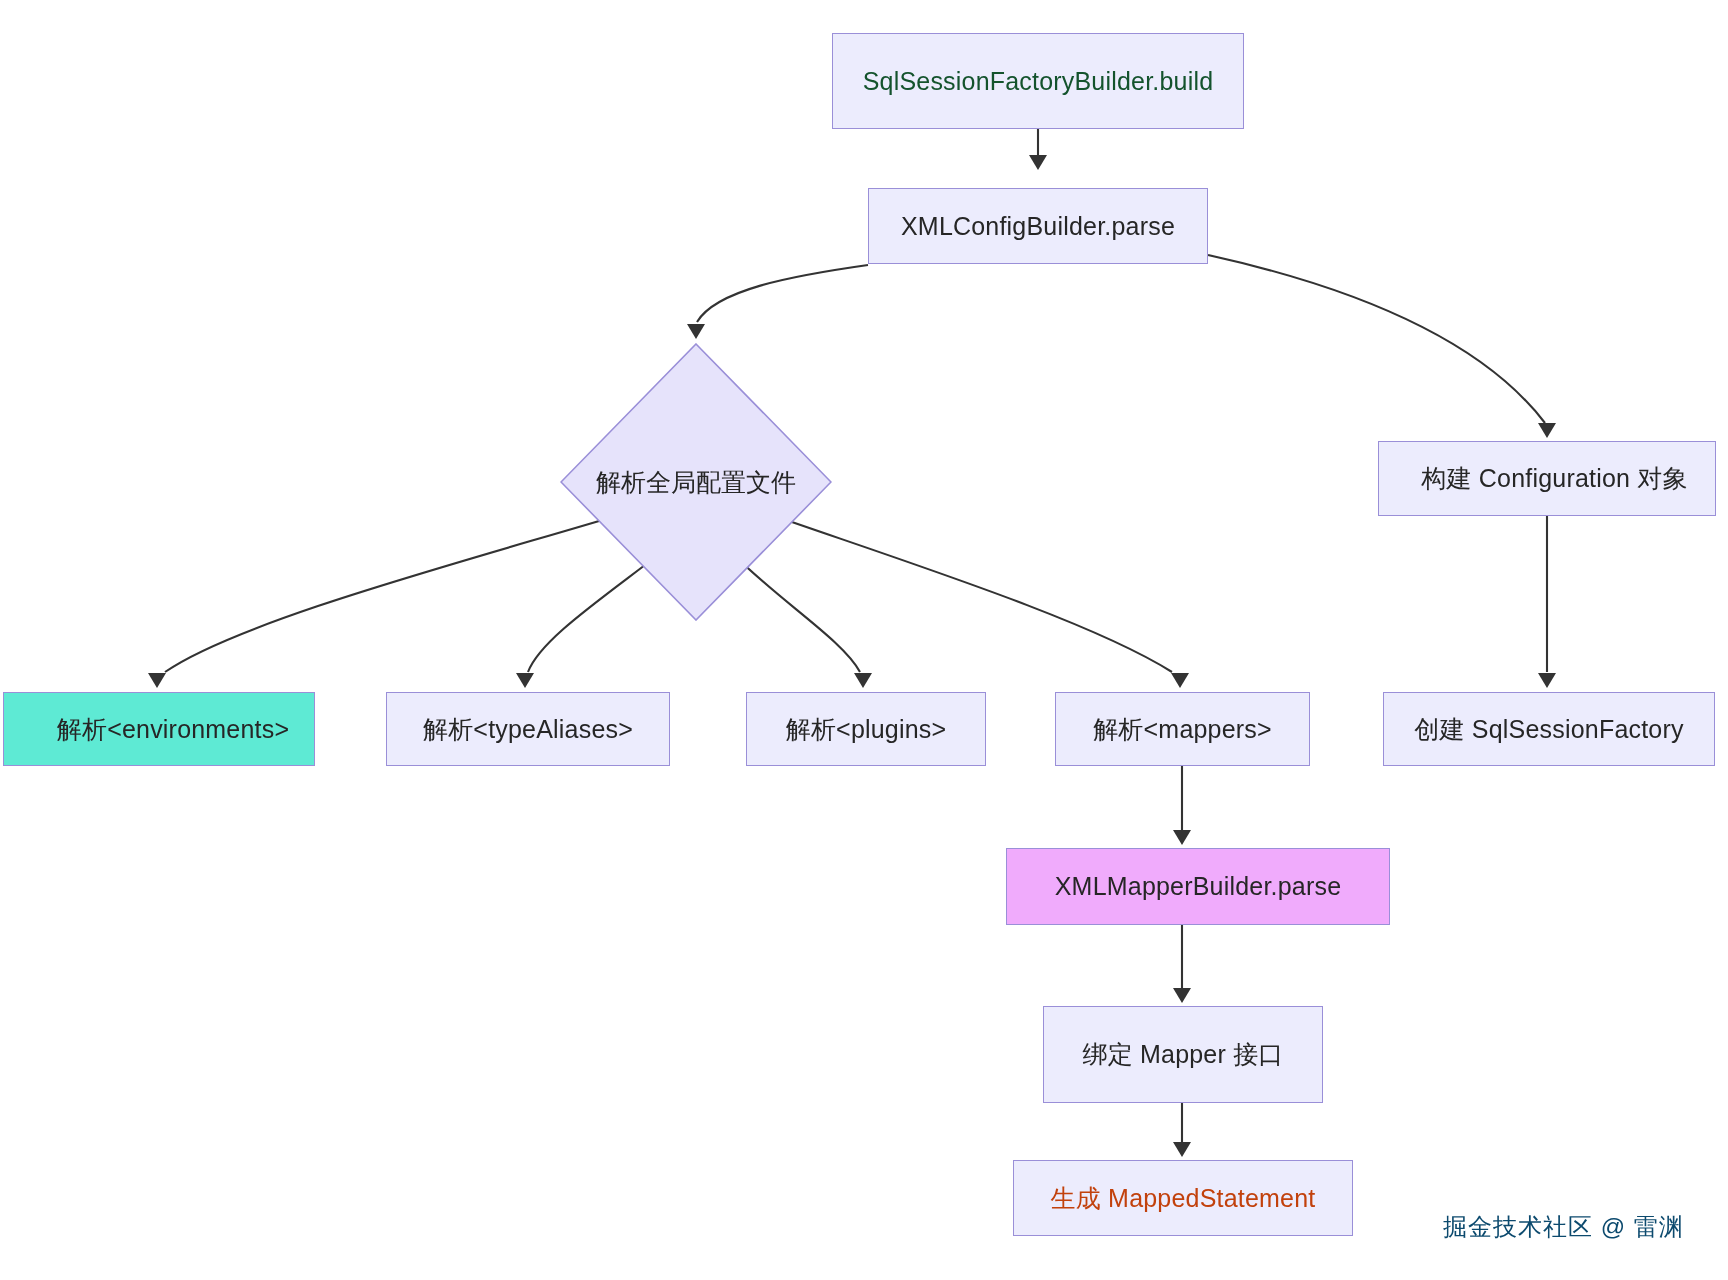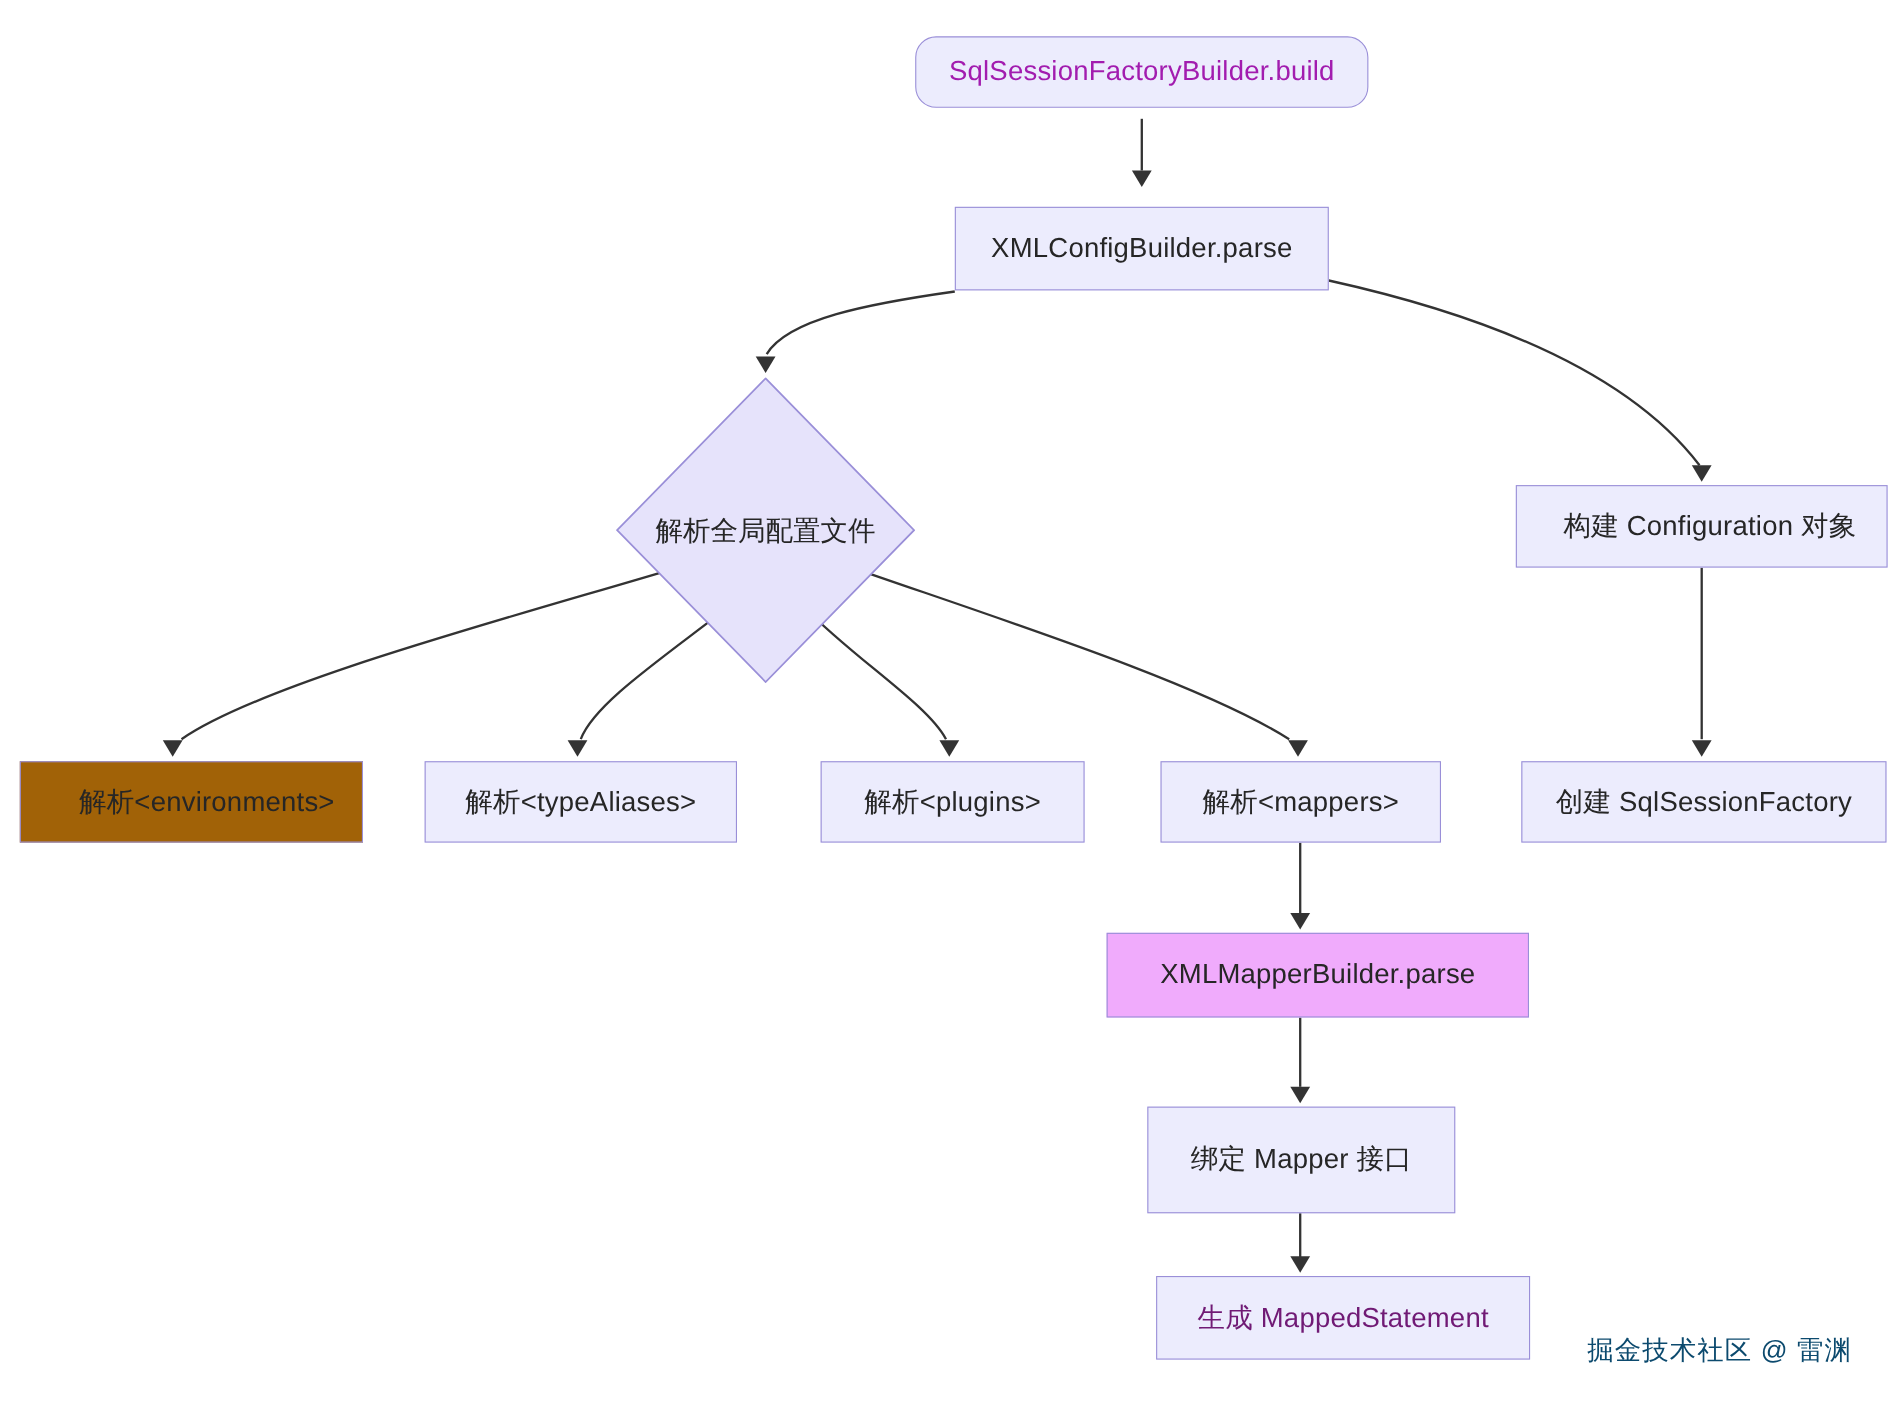--- a/index.html
+++ b/index.html
@@ -104,56 +104,56 @@
       <polygon points="1538,673 1556,673 1547,688" class="arrow-head" fill="#333333"></polygon>
       <path d="M 1182 766 L 1182 830" class="edge-path" stroke="#333333"></path>
       <polygon points="1173,830 1191,830 1182,845" class="arrow-head" fill="#333333"></polygon>
       <path d="M 1182 925 L 1182 988" class="edge-path" stroke="#333333"></path>
       <polygon points="1173,988 1191,988 1182,1003" class="arrow-head" fill="#333333"></polygon>
       <path d="M 1182 1082 L 1182 1143" class="edge-path" stroke="#333333"></path>
       <polygon points="1173,1142 1191,1142 1182,1157" class="arrow-head" fill="#333333"></polygon>
     </svg>
 
   <div id="nodes">
-      <div class="node" style="left: 832px; top: 33px; width: 412px; height: 65px; background: rgb(236, 236, 253); border-color: rgb(154, 143, 216); color: #a21caf; border-radius: 19px;">
+      <div class="node" style="left: 832px; top: 33px; width: 412px; height: 96px; background: rgb(236, 236, 253); border-color: rgb(154, 143, 216); color: #14532d;">
         <span>SqlSessionFactoryBuilder.build</span>
       </div>
       <div class="node" style="left: 868px; top: 188px; width: 340px; height: 76px; background: rgb(236, 236, 253); border-color: rgb(154, 143, 216); color: rgb(38, 38, 38);">
         <span>XMLConfigBuilder.parse</span>
       </div>
       <div class="node-diamond" style="left: 560px; top: 343px; width: 272px; height: 278px;">
         <svg class="diamond-shape" viewBox="0 0 272 278">
           <polygon points="136,1 271,139 136,277 1,139" fill="#e6e3fb" stroke="#9a8fd8"></polygon>
         </svg>
         <span class="diamond-label">解析全局配置文件</span>
       </div>
       <div class="node" style="left: 1378px; top: 441px; width: 338px; height: 75px; background: rgb(236, 236, 253); border-color: rgb(154, 143, 216); color: rgb(38, 38, 38); padding-left: 15px;">
         <span>构建 Configuration 对象</span>
       </div>
-      <div class="node" style="left: 18px; top: 692px; width: 312px; height: 74px; background: #a16207; border-color: rgb(154, 143, 216); color: rgb(38, 38, 38); padding-left: 28px;">
+      <div class="node" style="left: 3px; top: 692px; width: 312px; height: 74px; background: #5eead4; border-color: rgb(154, 143, 216); color: rgb(38, 38, 38); padding-left: 28px;">
         <span>解析&lt;environments&gt;</span>
       </div>
       <div class="node" style="left: 386px; top: 692px; width: 284px; height: 74px; background: rgb(236, 236, 253); border-color: rgb(154, 143, 216); color: rgb(38, 38, 38);">
         <span>解析&lt;typeAliases&gt;</span>
       </div>
       <div class="node" style="left: 712px; top: 692px; width: 240px; height: 74px; background: rgb(236, 236, 253); border-color: rgb(154, 143, 216); color: rgb(38, 38, 38); margin-left: 34px;">
         <span>解析&lt;plugins&gt;</span>
       </div>
       <div class="node" style="left: 1055px; top: 692px; width: 255px; height: 74px; background: rgb(236, 236, 253); border-color: rgb(154, 143, 216); color: rgb(38, 38, 38);">
         <span>解析&lt;mappers&gt;</span>
       </div>
       <div class="node" style="left: 1383px; top: 692px; width: 332px; height: 74px; background: rgb(236, 236, 253); border-color: rgb(154, 143, 216); color: rgb(38, 38, 38); justify-content: center;">
         <span>创建 SqlSessionFactory</span>
       </div>
       <div class="node" style="left: 1006px; top: 848px; width: 384px; height: 77px; background: #f0abfc; border-color: rgb(154, 143, 216); color: rgb(38, 38, 38);">
         <span>XMLMapperBuilder.parse</span>
       </div>
       <div class="node" style="left: 1043px; top: 1006px; width: 280px; height: 97px; background: rgb(236, 236, 253); border-color: rgb(154, 143, 216); color: rgb(38, 38, 38);">
         <span>绑定 Mapper 接口</span>
       </div>
-      <div class="node" style="left: 1013px; top: 1160px; width: 340px; height: 76px; background: rgb(236, 236, 253); border-color: rgb(154, 143, 216); color: #701a75; margin-left: 38px;">
+      <div class="node" style="left: 1013px; top: 1160px; width: 340px; height: 76px; background: rgb(236, 236, 253); border-color: rgb(154, 143, 216); color: #c2410c;">
         <span>生成 MappedStatement</span>
       </div>
     </div>
 
   <div class="watermark" style="left: 1443px; top: 1211px; color: #0c4a6e;">掘金技术社区 @ 雷渊</div>
 
 </div>
 
 </body></html>

